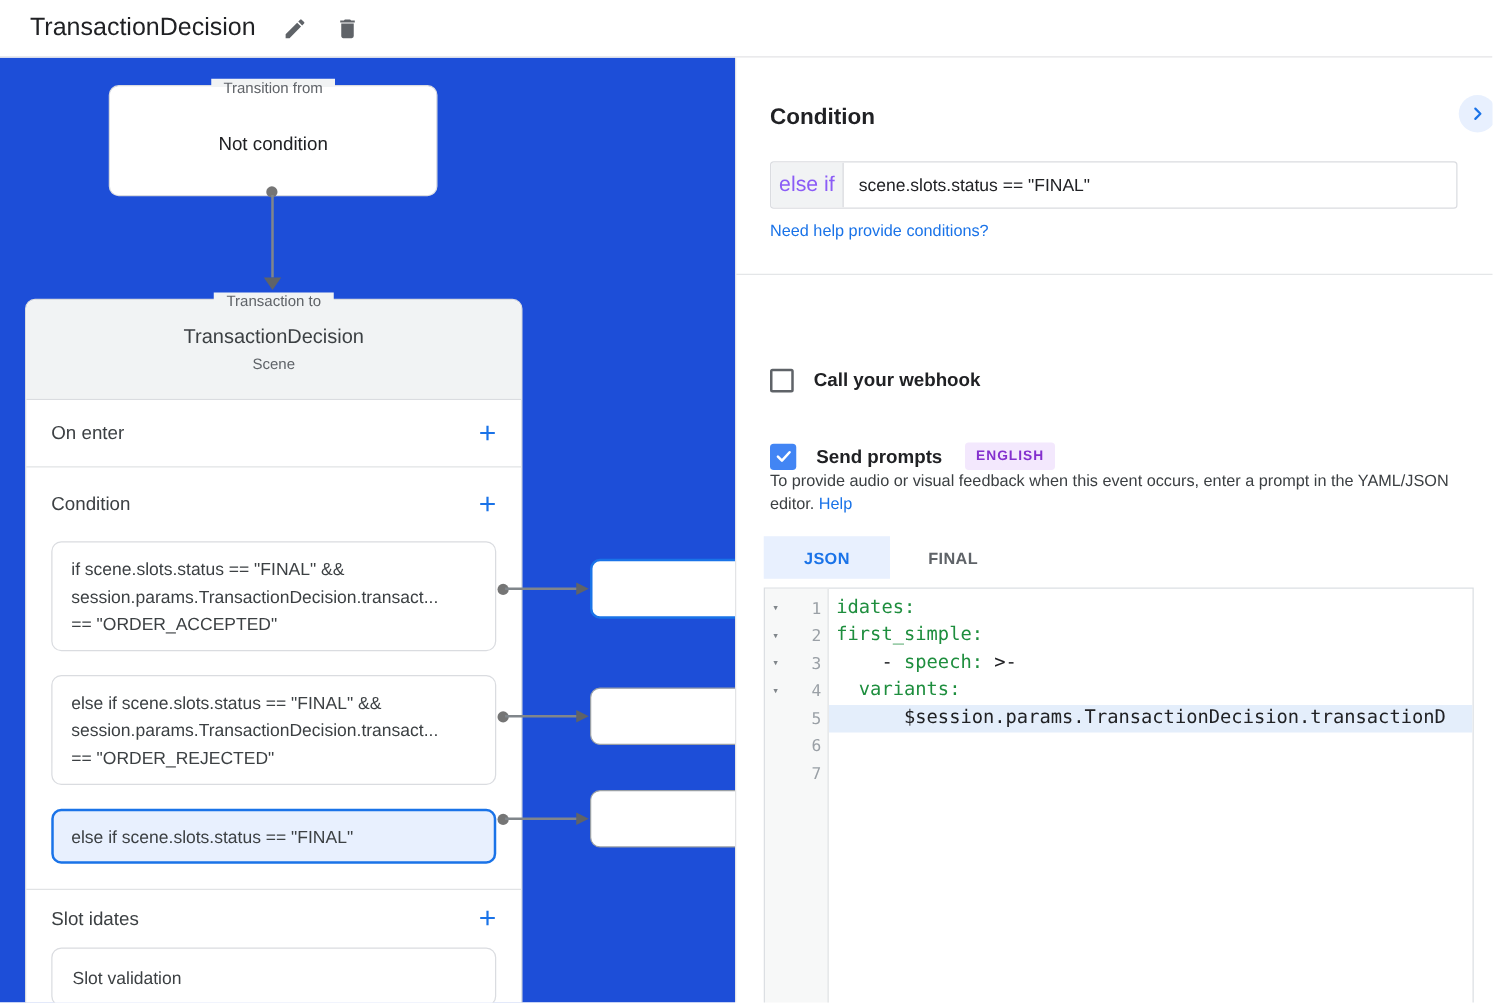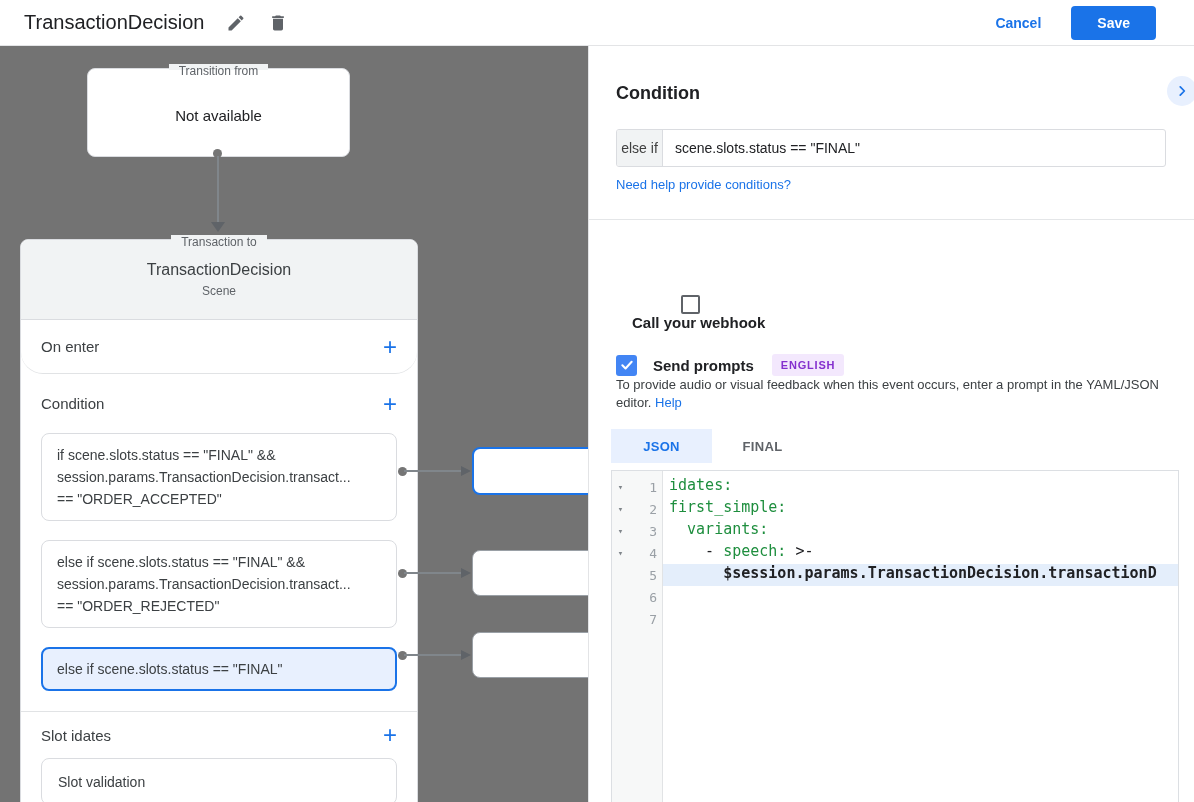--- a/index.html
+++ b/index.html
@@ -19,21 +19,21 @@
     color:#5f6368; display:flex; align-items:center; }
   .icon-btn svg { width:20px; height:20px; fill:#5f6368; }
   .topbar-right { margin-left:auto; display:flex; align-items:center; gap:30px; padding-right:14px; }
   .btn-text { background:none; border:none; color:#1a73e8; font-size:14px;
     font-weight:bold; cursor:pointer; font-family:inherit; }
   .btn-primary { background:#1a73e8; color:#fff; border:none; border-radius:4px;
     padding:9px 26px; font-size:14px; font-weight:bold; cursor:pointer; font-family:inherit; }
 
   
   .flow { position:absolute; left:0; top:46px; width:588px; height:756px;
-    background:#737373; z-index:1; }
+    background:#1d4ed8; z-index:1; }
 
   .legend { position:absolute; top:-8px; left:0; right:0; text-align:center; pointer-events:none; }
   .legend span { font-size:12px; color:#5f6368; padding:0 10px; }
 
   .tf-box { position:absolute; left:87px; top:22px; width:263px; height:89px;
     background:#fff; border:1px solid #dadce0; border-radius:8px; }
   .tf-box .legend span { background:linear-gradient(to bottom,#f1f3f4 46%,#ffffff 46%); }
   .tf-value { position:absolute; left:0; right:0; top:38px; text-align:center;
     font-size:15px; color:#202124; }
 
@@ -50,21 +50,21 @@
   .card-head { height:80px; background:#f1f3f4; border-bottom:1px solid #dadce0;
     border-radius:8px 8px 0 0; display:flex; flex-direction:column;
     align-items:center; justify-content:center; gap:5px; }
   .card-title { font-size:16px; color:#3c4043; }
   .card-sub { font-size:12px; color:#5f6368; }
 
   .sec-row { display:flex; align-items:center; justify-content:space-between; padding:0 20px; }
   .sec-label { font-size:15px; color:#3c4043; }
   .plus { background:none; border:none; color:#1a73e8; font-size:24px; font-weight:300;
     line-height:20px; cursor:pointer; font-family:inherit; }
-  .row-onenter { height:54px; border-bottom:1px solid #e1e3e5;border-radius:22px; }
+  .row-onenter { height:54px; border-bottom:1px solid #e1e3e5; }
   .row-cond-head { height:59px; }
   .cond-box { margin:0 20px 19px; background:#fff; border:1px solid #dadce0;
     border-radius:8px; padding:10px 15px; font-size:14px; line-height:22px;
     color:#3c4043; cursor:pointer; }
   .cond-box.selected { background:#e8f0fe; border:2px solid #1a73e8;
     padding:9px 14px; margin-top:11px; margin-bottom:0; }
   .sec-divider { border-bottom:1px solid #e1e3e5; margin-top:20px; }
   .row-slot-head { height:46px; }
   .slot-box { margin:0 20px; background:#fff; border:1px solid #dadce0;
     border-radius:8px; height:47px; display:flex; align-items:center;
@@ -82,32 +82,32 @@
 
   
   .panel { position:absolute; left:588px; top:46px; width:606px; height:756px;
     background:#fff; border-left:1px solid #e3e4e6; z-index:2; }
   .p-title { position:absolute; left:27px; top:37px; font-size:18px; color:#202124; }
   .chev-btn { position:absolute; left:578px; top:30px; width:30px; height:30px;
     border:none; border-radius:50%; background:#e8f0fe; cursor:pointer;
     display:flex; align-items:center; justify-content:center; }
   .cond-input-group { position:absolute; left:27px; top:83px; width:550px; height:38px;
     display:flex; border:1px solid #dadce0; border-radius:3px; overflow:hidden; background:#fff; }
-  .else-if { width:46px; background:#f1f3f4; border-right:1px solid #dadce0;
+  .else-if { width:58px; background:#f1f3f4; border-right:1px solid #dadce0;
     display:flex; align-items:center; justify-content:center;
-    font-size:14px; color:#404040; flex:none; }
+    font-size:17px; color:#8b5cf6; flex:none; }
   .cond-input { flex:1; border:none; outline:none; padding:0 12px; font-size:14px;
     color:#202124; font-family:inherit; background:transparent; }
   .help-link { position:absolute; left:27px; top:131px; font-size:13px;
     color:#1a73e8; text-decoration:none; }
   .p-divider { position:absolute; left:0; top:173px; width:606px; height:1px; background:#e4e6e8; }
   .when-title { position:absolute; left:27px; top:203px; font-size:18px; color:#202124; }
 
   .cb-row { position:absolute; left:27px; display:flex; align-items:center; }
-  .cb-row1 { top:249px;flex-direction:column; }
+  .cb-row1 { top:249px; }
   .cb-row2 { top:308px; }
   .cbx-empty { width:19px; height:19px; border:2px solid #5f6368; border-radius:2px;
     background:#fff; cursor:pointer; }
   .cbx-checked { width:21px; height:21px; border:none; border-radius:3px;
     background:#4285f4; cursor:pointer; display:flex; align-items:center; justify-content:center; }
   .cb-label { font-size:15px; font-weight:bold; color:#202124; margin-left:16px; cursor:pointer; }
   .lang-badge { margin-left:18px; background:#f3e8fd; color:#8430ce; font-size:11px;
     font-weight:bold; letter-spacing:0.8px; padding:5px 9px; border-radius:3px; }
 
   .desc { position:absolute; left:27px; top:330px; width:552px; font-size:13px;
@@ -123,50 +123,46 @@
   .editor { position:absolute; left:22px; top:424px; width:568px; height:400px;
     border:1px solid #dcdfe3; display:flex;
     font-family:"DejaVu Sans Mono","Liberation Mono",monospace; font-size:15px; }
   .gutter { width:51px; background:#f7f8f8; border-right:1px solid #e1e3e5;
     padding-top:5px; flex:none; }
   .gline { height:22px; display:flex; align-items:center; }
   .fold { width:17px; text-align:center; font-size:9px; color:#80868b; cursor:pointer; }
   .lnum { flex:1; text-align:right; padding-right:5px; font-size:13px; color:#9aa0a6; }
   .codearea { flex:1; padding-top:5px; overflow:hidden; cursor:text; }
   .cline { height:22px; white-space:pre; padding-left:6px; color:#202124; }
-  .cline.hl { background:#e4eefb;font-weight:bold; }
+  .cline.hl { background:#e4eefb; }
   .tok-key { color:#1e8e3e; }
   .tok-plain { color:#202124; }
 </style>
 </head>
 <body>
 
 <header class="topbar">
   <span class="page-title">TransactionDecision</span>
   <button class="icon-btn">
     <svg viewBox="0 0 24 24">
         <path d="M3 17.25V21h3.75L17.81 9.94l-3.75-3.75L3 17.25zM20.71 7.04a1 1 0 0 0 0-1.41l-2.34-2.34a1 1 0 0 0-1.41 0l-1.83 1.83 3.75 3.75 1.83-1.83z"></path>
       </svg>
   </button>
   <button class="icon-btn">
     <svg viewBox="0 0 24 24">
         <path d="M6 19c0 1.1.9 2 2 2h8a2 2 0 0 0 2-2V7H6v12zM19 4h-3.5l-1-1h-5l-1 1H5v2h14V4z"></path>
       </svg>
   </button>
-  <div class="topbar-right">
-    <button class="btn-text">Cancel</button>
-    <button class="btn-primary">Save</button>
-  </div>
 </header>
 
 <div class="flow">
 
   <div class="tf-box">
     <div class="legend"><span>Transition from</span></div>
-    <div class="tf-value">Not available</div>
+    <div class="tf-value">Not condition</div>
   </div>
   <div class="vconn-dot"></div>
   <div class="vconn-line"></div>
   <div class="vconn-head"></div>
 
   <div class="card">
     <div class="legend"><span>Transaction to</span></div>
     <div class="card-head">
       <div class="card-title">TransactionDecision</div>
       <div class="card-sub">Scene</div>
@@ -291,19 +287,19 @@
           <span class="lnum">6</span>
         </div>
         <div class="gline">
           <span class="fold"></span>
           <span class="lnum">7</span>
         </div>
       </div>
     <div class="codearea" id="codearea">
         <div class="cline"><span class="tok-key">idates:</span></div>
         <div class="cline"><span class="tok-key">first_simple:</span></div>
+        <div class="cline"><span class="tok-plain">    - </span><span class="tok-key">speech:</span><span class="tok-plain"> &gt;-</span></div>
         <div class="cline"><span class="tok-plain">  </span><span class="tok-key">variants:</span></div>
-        <div class="cline"><span class="tok-plain">    - </span><span class="tok-key">speech:</span><span class="tok-plain"> &gt;-</span></div>
         <div class="cline hl"><span class="tok-plain">      $session.params.TransactionDecision.transactionD</span></div>
         <div class="cline"></div>
       </div>
   </div>
 </aside>
 
 </body></html>

